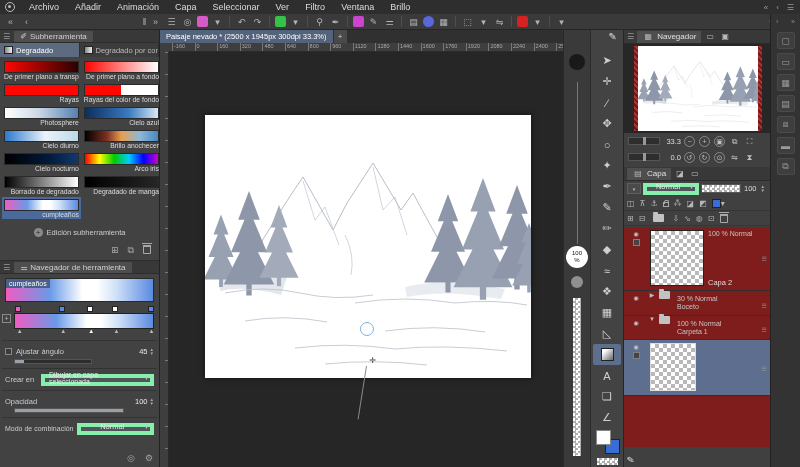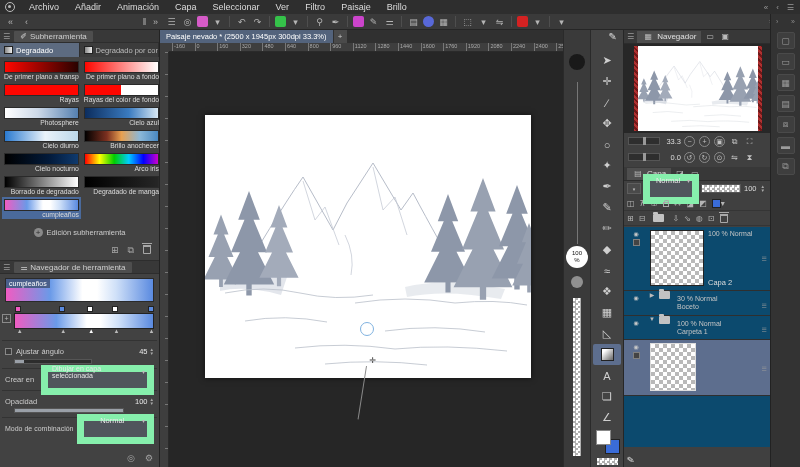--- a/index.html
+++ b/index.html
@@ -58,21 +58,21 @@
   #grad-editor .bar { height:16px; border:1px solid #222; }
   #grad-editor .carets { height:7px; position:relative; font-size:6px; color:#bbb; }
   .caret { position:absolute; top:-1px; }
   #grad-add { position:absolute; left:-12px; top:8px; width:9px; height:9px; border:1px solid #8a8a8a; color:#bbb; font-size:7px; line-height:7px; text-align:center; }
   .tp-divider { height:1px; background:#333; margin:4px 2px; }
   .tp-row { display:flex; align-items:center; font-size:7.5px; color:#ccc; padding:0 5px; height:13px; }
   .cbox { width:7px; height:7px; border:1px solid #888; background:#3a3a3a; margin-right:4px; }
   .stepper { display:flex; flex-direction:column; font-size:4.5px; color:#aaa; line-height:4px; margin-left:2px; }
   .slider-track { height:5px; background:#2d2d2d; border:1px solid #555; position:relative; }
   .slider-fill { position:absolute; left:0; top:0; bottom:0; background:#9aa0a8; }
-  .dd { background:#50555c; border:7px solid #86efac; height:12px; display:flex; align-items:center; justify-content:center; font-size:7.5px; color:#e8e8e8; position:relative; padding:0 10px 16px 4px; }
+  .dd { background:#50555c; border:4px solid #86efac; height:12px; display:flex; align-items:center; justify-content:center; font-size:7.5px; color:#e8e8e8; position:relative; padding:0 10px 4px 4px; }
   .dd::after { content:"▾"; position:absolute; right:2px; font-size:6px; color:#bbb; }
   #tp-footer { position:absolute; right:6px; bottom:4px; display:flex; gap:10px; font-size:9px; color:#a0a0a0; }
 
   
   #center { left:160px; top:30px; width:403px; height:437px; background:#262626; }
   #doc-tabbar { height:13px; background:#303030; display:flex; }
   #doc-tab { background:#53637c; color:#fff; font-size:7.5px; line-height:13px; padding:0 6px; white-space:nowrap; }
   #doc-tab-add { width:13px; background:#4a4a4a; color:#ccc; font-size:8px; line-height:13px; text-align:center; margin-left:1px; }
   #hruler { position:absolute; left:9px; top:13px; right:0; height:9px; background:#3e3e3e; border-bottom:1px solid #2a2a2a; overflow:hidden; }
   .htick { position:absolute; top:0; height:9px; border-left:1px solid #777; font-size:5.5px; color:#aaa; padding-left:1px; line-height:7px; white-space:nowrap; }
@@ -123,21 +123,21 @@
   
   #blend-row { height:15px; display:flex; align-items:center; gap:2px; padding:0 3px; }
   #blend-mini { width:14px; height:11px; background:#4a4a4a; border:1px solid #5e5e5e; font-size:5px; color:#bbb; text-align:center; line-height:10px; }
   #blend-dd { width:56px; height:11px; font-size:7.5px; }
   #opacity-slider { width:40px; height:9px; border:1px solid #555; }
   #layer-opacity-val { font-size:7.5px; color:#ddd; margin-left:1px; }
   .icon-row { height:15px; display:flex; align-items:center; padding:0 3px; gap:5px; font-size:8px; color:#b5b5b5; border-bottom:1px solid #353535; }
   .lock-ico { width:6px; height:5px; border:1px solid #aaa; position:relative; margin-top:3px; }
   .lock-ico::before { content:""; position:absolute; left:0.5px; top:-3px; width:3px; height:3px; border:1px solid #aaa; border-bottom:none; border-radius:2px 2px 0 0; }
   .layer-color-chip { width:9px; height:9px; background:#3a6cd8; border:1px solid #222; }
-  #layer-list { position:absolute; top:197px; left:0; right:0; bottom:20px; overflow:hidden; background:#0c4a6e; }
+  #layer-list { position:absolute; top:197px; left:0; right:0; bottom:20px; overflow:hidden; background:#7f1d1d; }
   .layer-row { position:relative; border-bottom:1px solid #2f2f2f; display:flex; }
   .layer-row.sel { background:#5d6e8e; }
   .lr-left { width:24px; display:flex; flex-direction:column; align-items:center; justify-content:flex-start; padding-top:3px; gap:2px; }
   .eye { font-size:6px; color:#c8c8c8; }
   .lr-check { width:7px; height:7px; border:1px solid #808080; background:#444; }
   .lr-thumb { border:1px solid #222; }
   .lr-texts { flex:1; position:relative; font-size:7px; color:#c5c5c5; padding:3px 2px 0 4px; }
   .lr-info { line-height:8px; }
   .lr-name { position:absolute; bottom:3px; left:4px; font-size:7.5px; color:#ddd; }
   .lr-grip { position:absolute; right:3px; top:45%; font-size:6px; color:#9a9a9a; }
@@ -193,21 +193,21 @@
 <div class="abs" id="menubar">
   <div id="logo"></div>
   <div id="menu-items" class="row">
       <span class="menu-item">Archivo</span>
       <span class="menu-item">Añadir</span>
       <span class="menu-item">Animación</span>
       <span class="menu-item">Capa</span>
       <span class="menu-item">Seleccionar</span>
       <span class="menu-item">Ver</span>
       <span class="menu-item">Filtro</span>
-      <span class="menu-item">Paisaje</span>
+      <span class="menu-item">Ventana</span>
       <span class="menu-item">Brillo</span>
     </div>
   <div id="menubar-right">
       <span>«</span>
       <span>‹</span>
       <span>☰</span>
     </div>
 </div>
 
 <div class="abs" id="toolbar">

